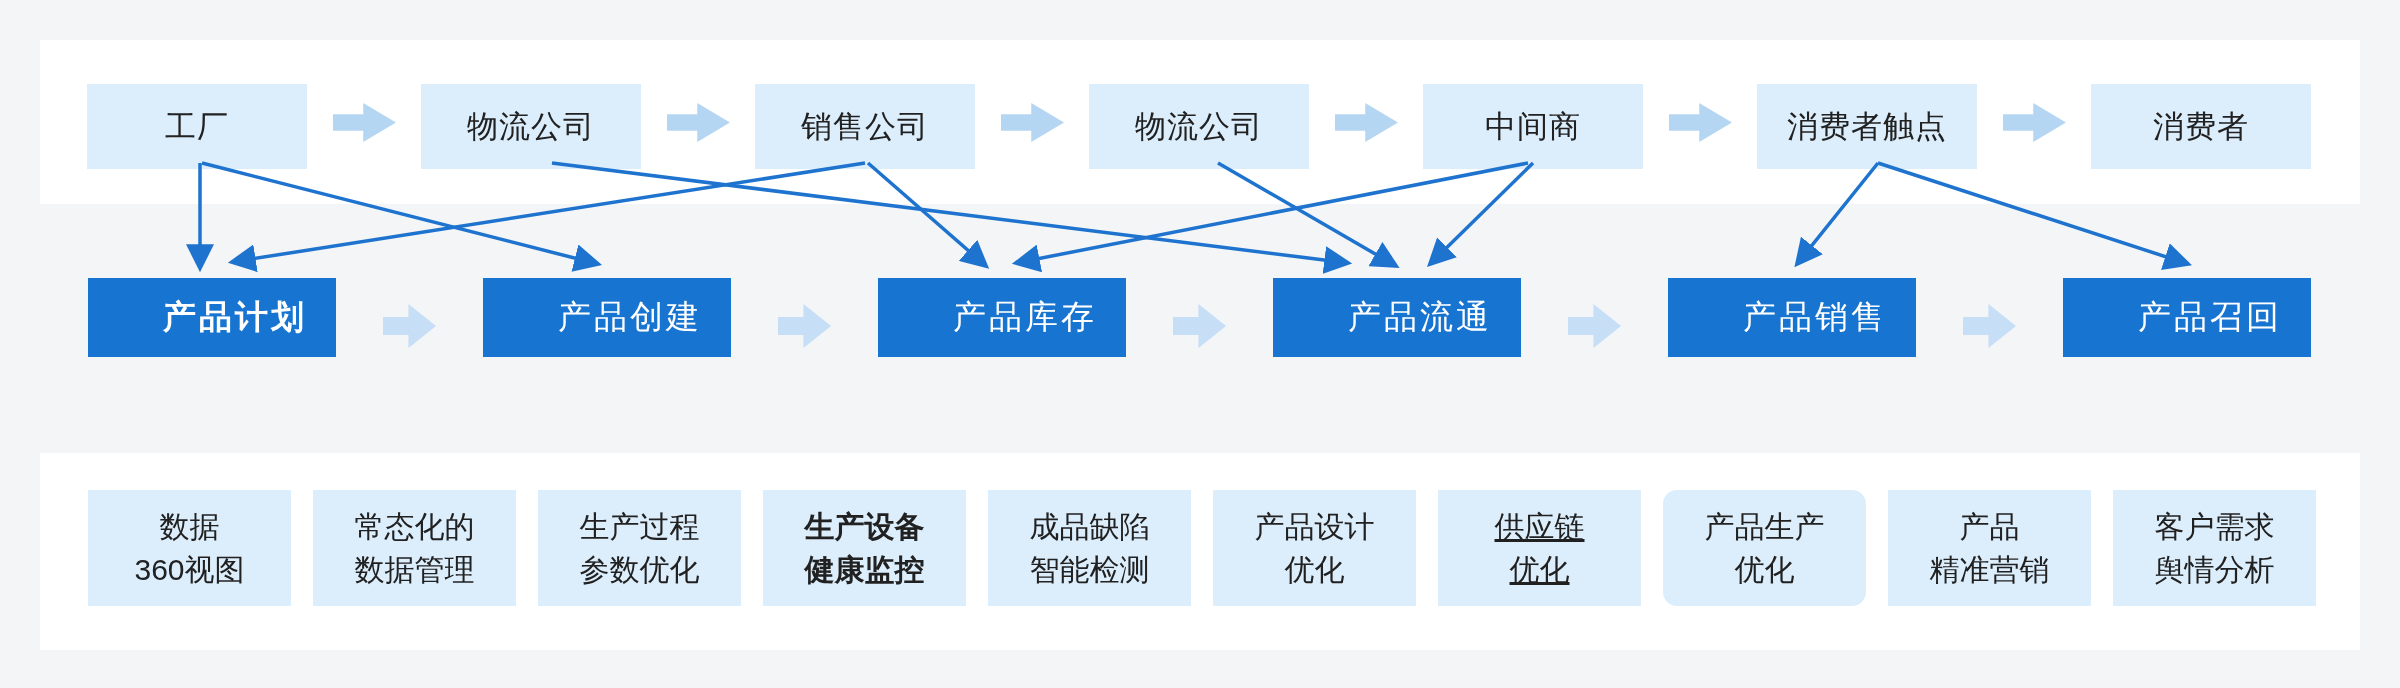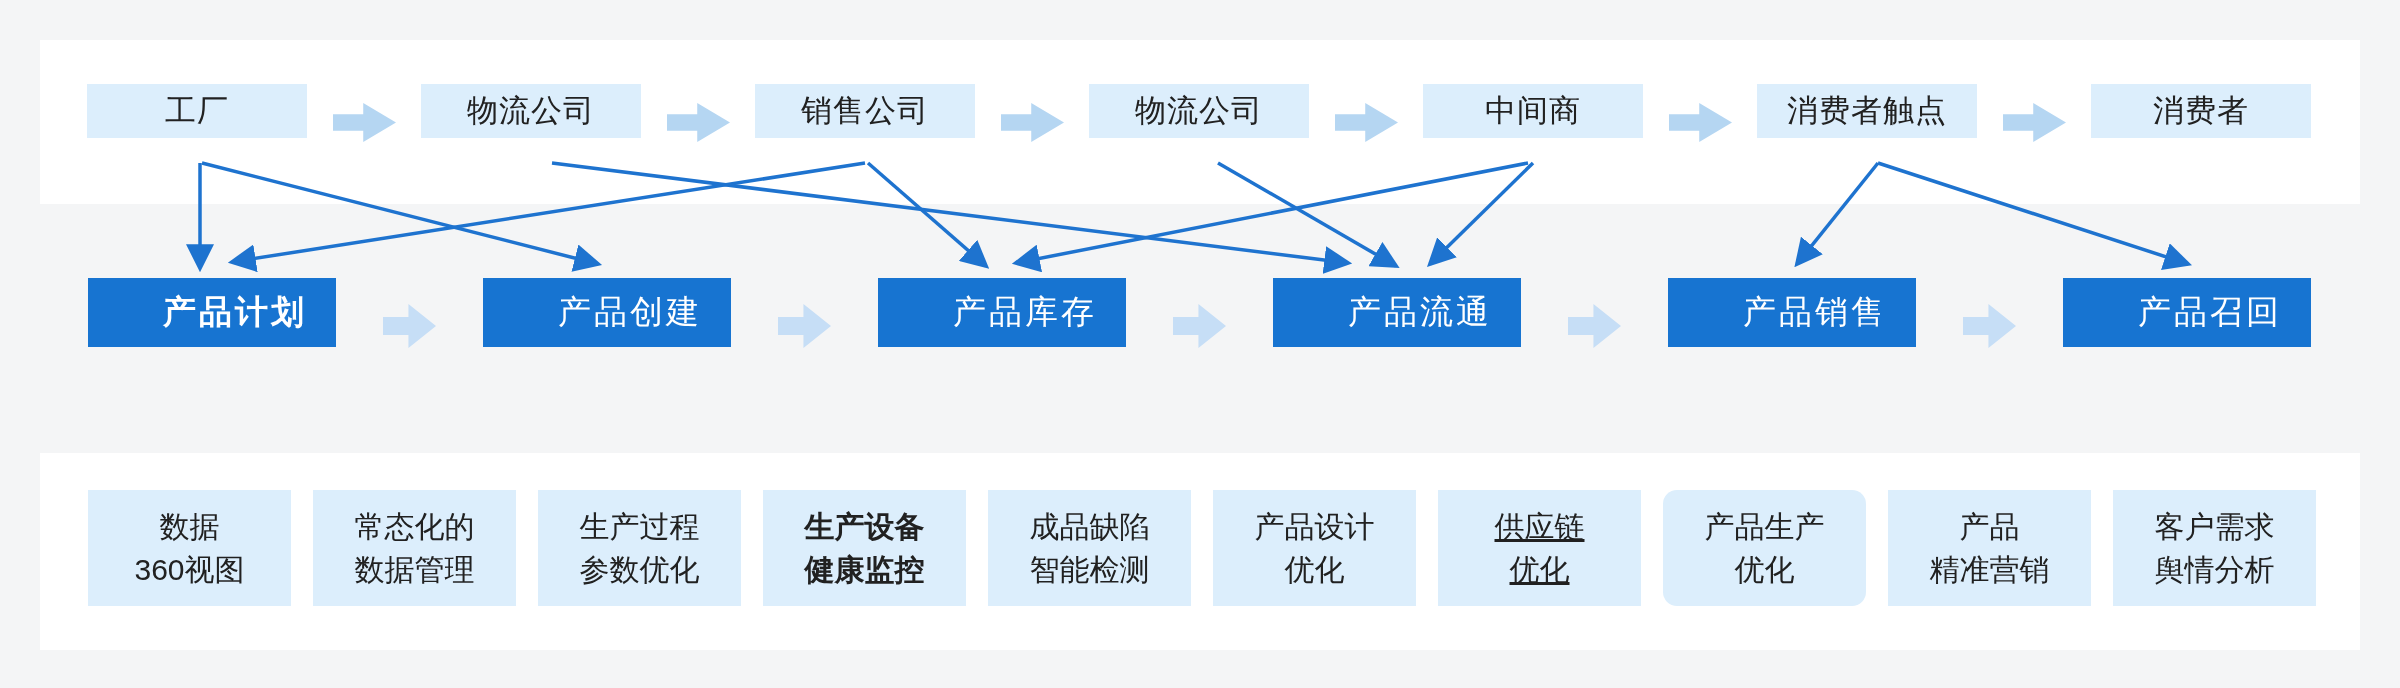--- a/index.html
+++ b/index.html
@@ -7,23 +7,23 @@
     --line:#1e73cf; --chev-top:#b5d6f2; --chev-mid:#c6def6; --txt-dark:#212121; --txt-light:#ffffff;
   }
   html,body{margin:0;padding:0;}
   body{background:var(--bg);font-family:"Liberation Sans","DejaVu Sans",sans-serif;}
   .canvas{position:relative;width:2400px;height:688px;background:var(--bg);overflow:hidden;}
   .panel{position:absolute;background:var(--panel);}
   #top-panel{left:40px;top:40px;width:2320px;height:164px;}
   #bottom-panel{left:40px;top:453px;width:2320px;height:197px;}
   .node{position:absolute;display:flex;align-items:center;justify-content:center;
         text-align:center;box-sizing:border-box;}
-  .top-box{width:220px;height:54px;top:84px;background:var(--light-box);
+  .top-box{width:220px;height:85px;top:84px;background:var(--light-box);
            color:var(--txt-dark);font-size:31px;letter-spacing:1px;}
-  .mid-box{width:248px;height:69px;top:278px;background:var(--dark-box);
+  .mid-box{width:248px;height:79px;top:278px;background:var(--dark-box);
            color:var(--txt-light);font-size:33px;font-weight:500;letter-spacing:3px;padding-left:46px;}
   .mid-box.emph{font-weight:700;}
   .bottom-box{width:203px;height:116px;top:490px;background:var(--light-box);
               color:var(--txt-dark);font-size:30px;line-height:43px;flex-direction:column;}
   .chev{position:absolute;}
   #connectors{position:absolute;left:0;top:0;z-index:5;pointer-events:none;}
 </style>
 </head>
 <body>
 

